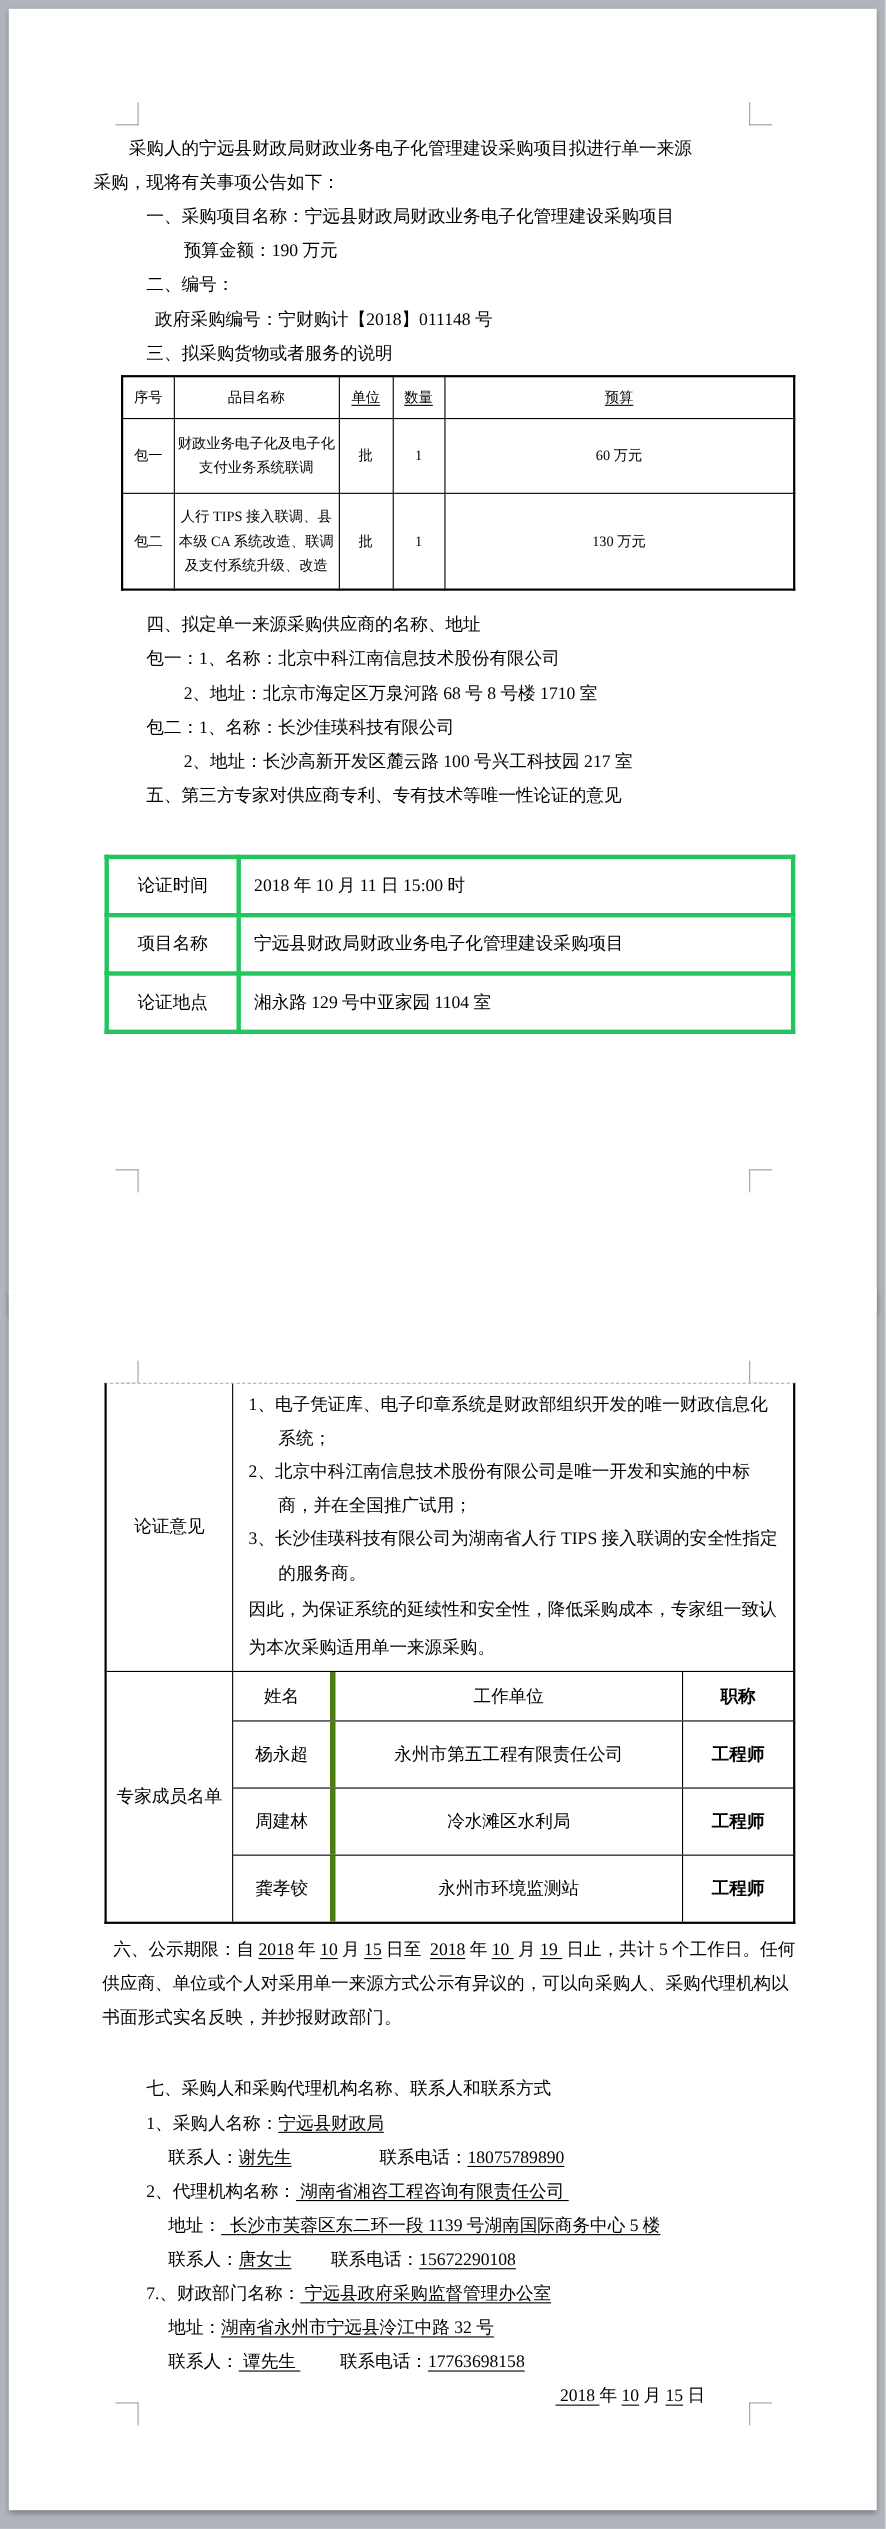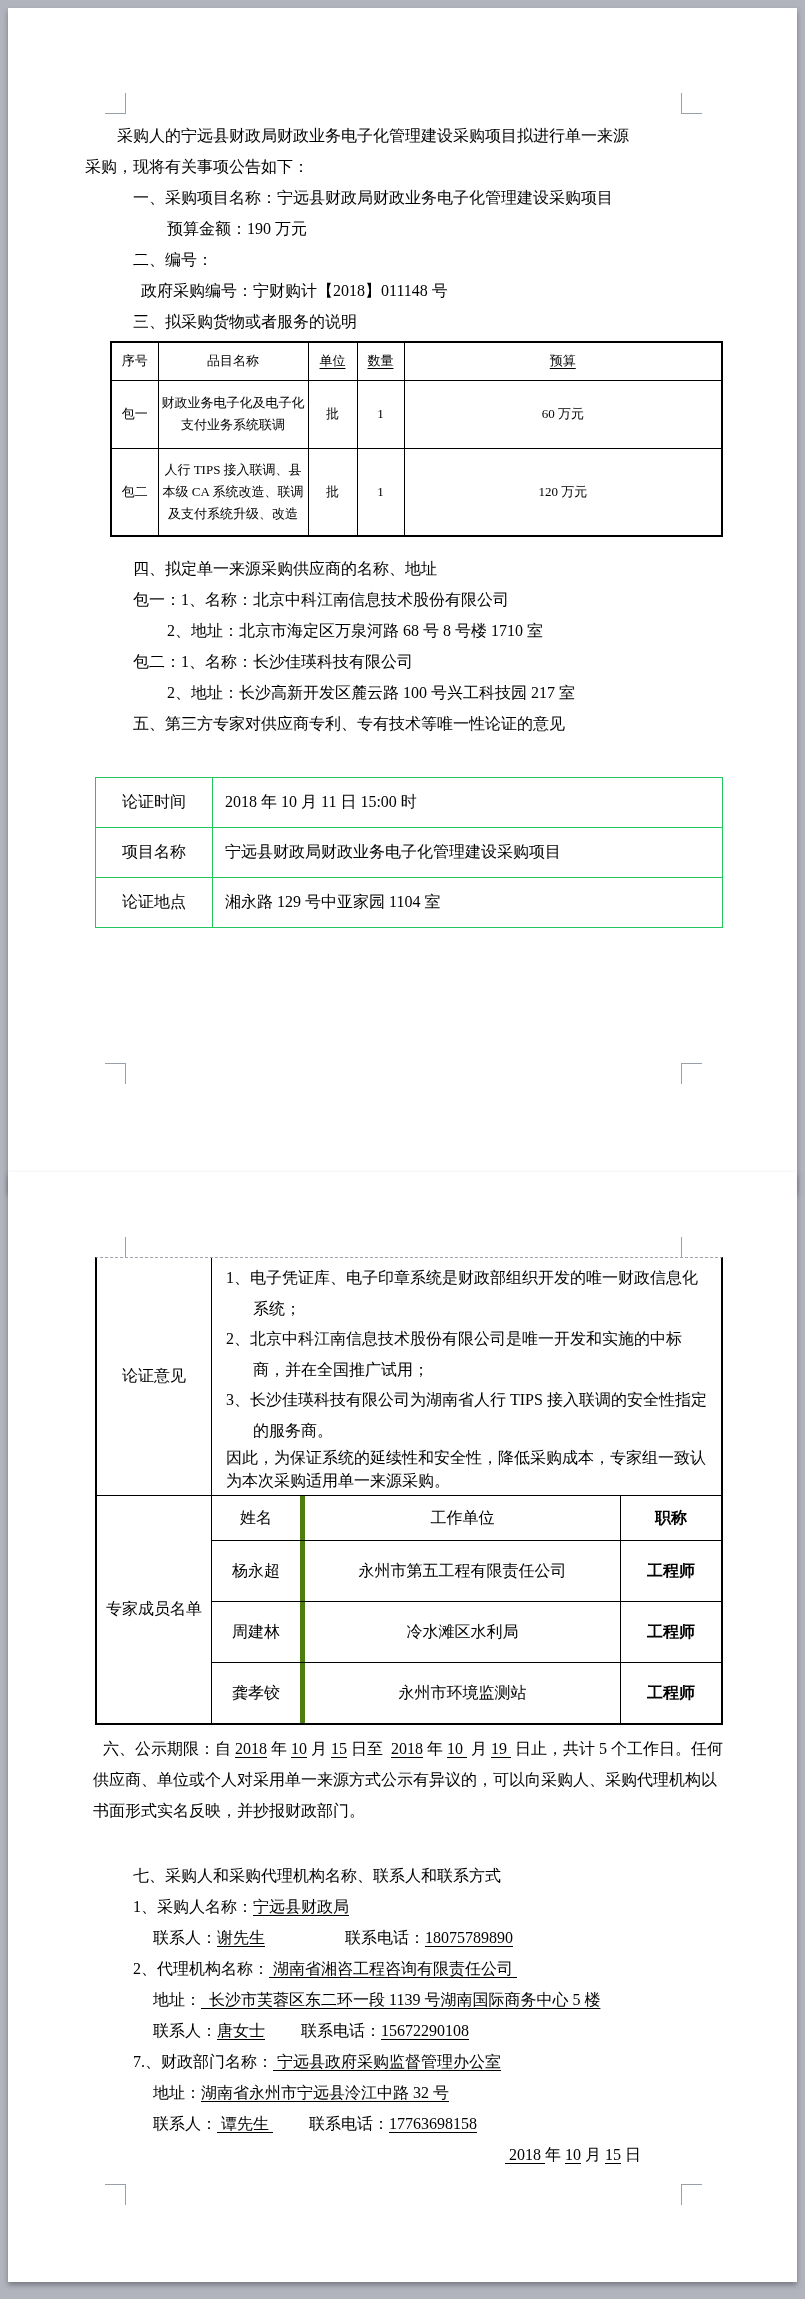--- a/index.html
+++ b/index.html
@@ -42,38 +42,38 @@
     padding:2px 3px;font-weight:normal;
   }
   #table1 thead tr{height:38px;}
   #table1 .r1{height:68px;}
   #table1 .r2{height:88px;}
   
   #table2{
     border-collapse:collapse;border:1px solid #000;
     margin:38px 0 0 10px;table-layout:fixed;width:628px;
   }
-  #table2 td{border:1px solid #22c55e;vertical-align:middle;height:47px;}
+  #table2 td{border:4px solid #22c55e;vertical-align:middle;height:47px;}
   #table2 .lbl{width:114px;text-align:center;}
   #table2 .val{text-align:left;padding-left:12px;}
   
   .t3{
     margin:85px 0 0 10px;width:628px;box-sizing:border-box;
     border:2px solid #000;border-top:1px dashed #a0a4ac;
     background:#fff;
   }
   .t3row{display:flex;}
   .t3row + .t3row{border-top:1px solid #000;}
   .t3label{
     width:114px;flex:0 0 114px;border-right:1px solid #000;
     display:flex;align-items:center;justify-content:center;text-align:center;
   }
   .t3content{flex:1;padding:5px 8px 3px 14px;}
   .op{margin:0;line-height:30.5px;padding-left:27px;text-indent:-27px;white-space:pre-wrap;}
-  .concl{margin:0;line-height:23px;white-space:pre-wrap;}
+  .concl{margin:0;line-height:35px;white-space:pre-wrap;}
   .t3grid > div + div{border-top:1px solid #000;}
   .t3hrow,.t3drow{display:flex;}
   .t3hrow{height:44px;}
   .t3drow{height:60px;}
   .c{display:flex;align-items:center;justify-content:center;text-align:center;}
   .c.name{width:88px;flex:0 0 88px;border-right:5px solid #4d7c0f;}
   .c.org{flex:1;border-right:1px solid #000;}
   .c.title{width:100px;flex:0 0 100px;font-weight:bold;}
   .t3wrap{flex:1;}
   .mt8{margin-top:8px;}
@@ -121,21 +121,21 @@
           <td>财政业务电子化及电子化支付业务系统联调</td>
           <td>批</td>
           <td>1</td>
           <td>60 万元</td>
         </tr>
         <tr class="r2">
           <td>包二</td>
           <td>人行 TIPS 接入联调、县本级 CA 系统改造、联调及支付系统升级、改造</td>
           <td>批</td>
           <td>1</td>
-          <td>120 万元</td>
+          <td>130 万元</td>
         </tr>
       </tbody>
     </table>
 
     <p class="line ml48" style="margin-top:16px;">四、拟定单一来源采购供应商的名称、地址</p>
     <p class="line ml48">包一：1、名称：北京中科江南信息技术股份有限公司</p>
     <p class="line ml82">2、地址：北京市海定区万泉河路 68 号 8 号楼 1710 室</p>
     <p class="line ml48">包二：1、名称：长沙佳瑛科技有限公司</p>
     <p class="line ml82">2、地址：长沙高新开发区麓云路 100 号兴工科技园 217 室</p>
     <p class="line ml48">五、第三方专家对供应商专利、专有技术等唯一性论证的意见</p>

